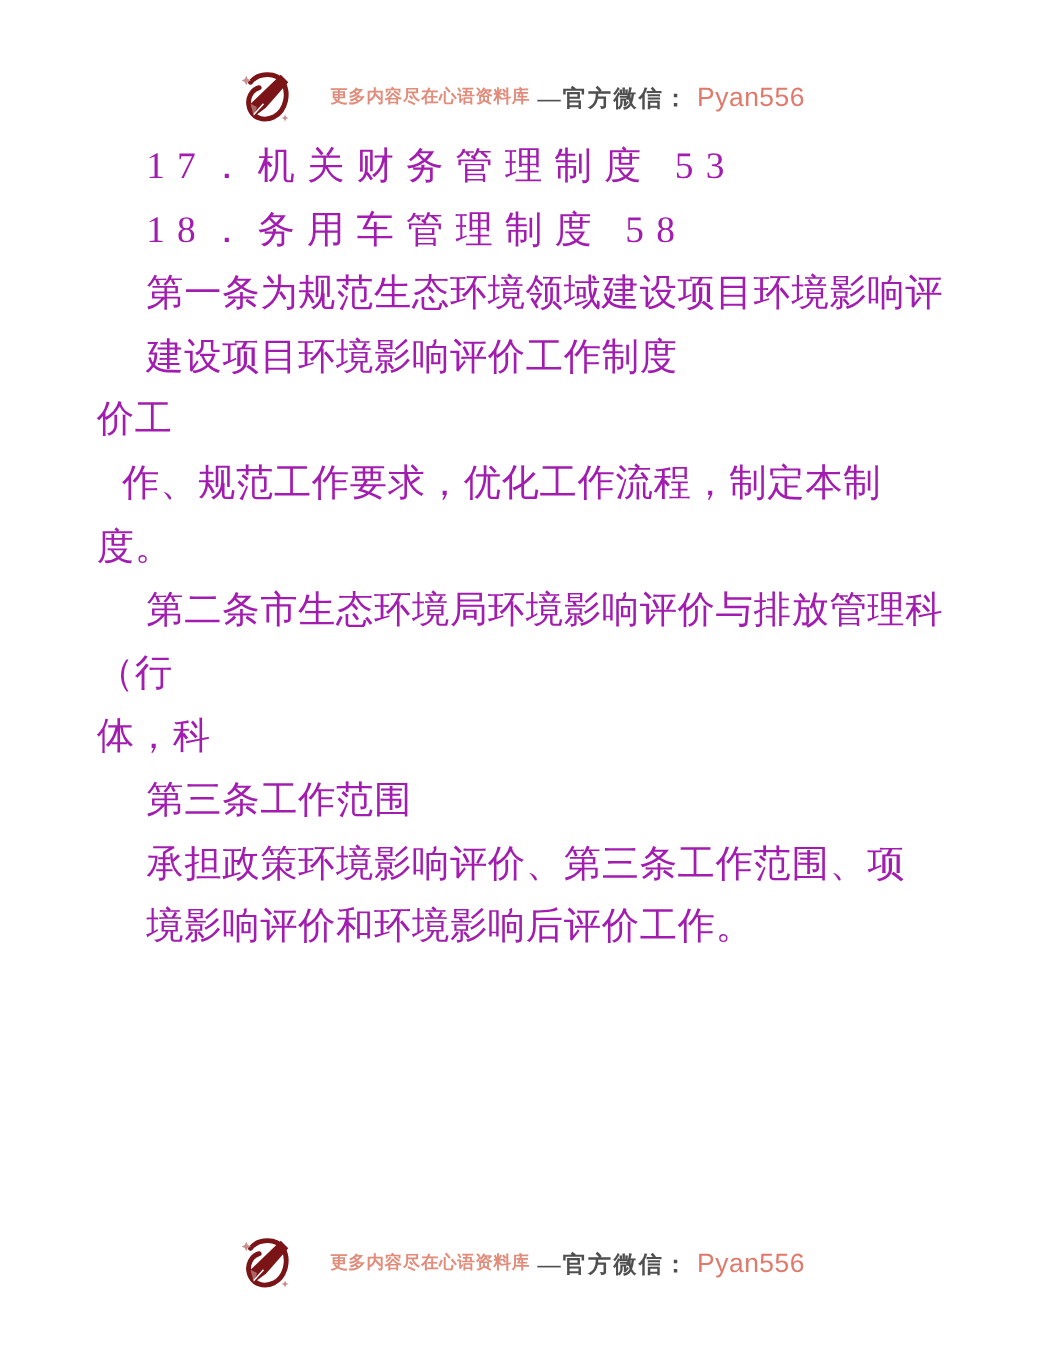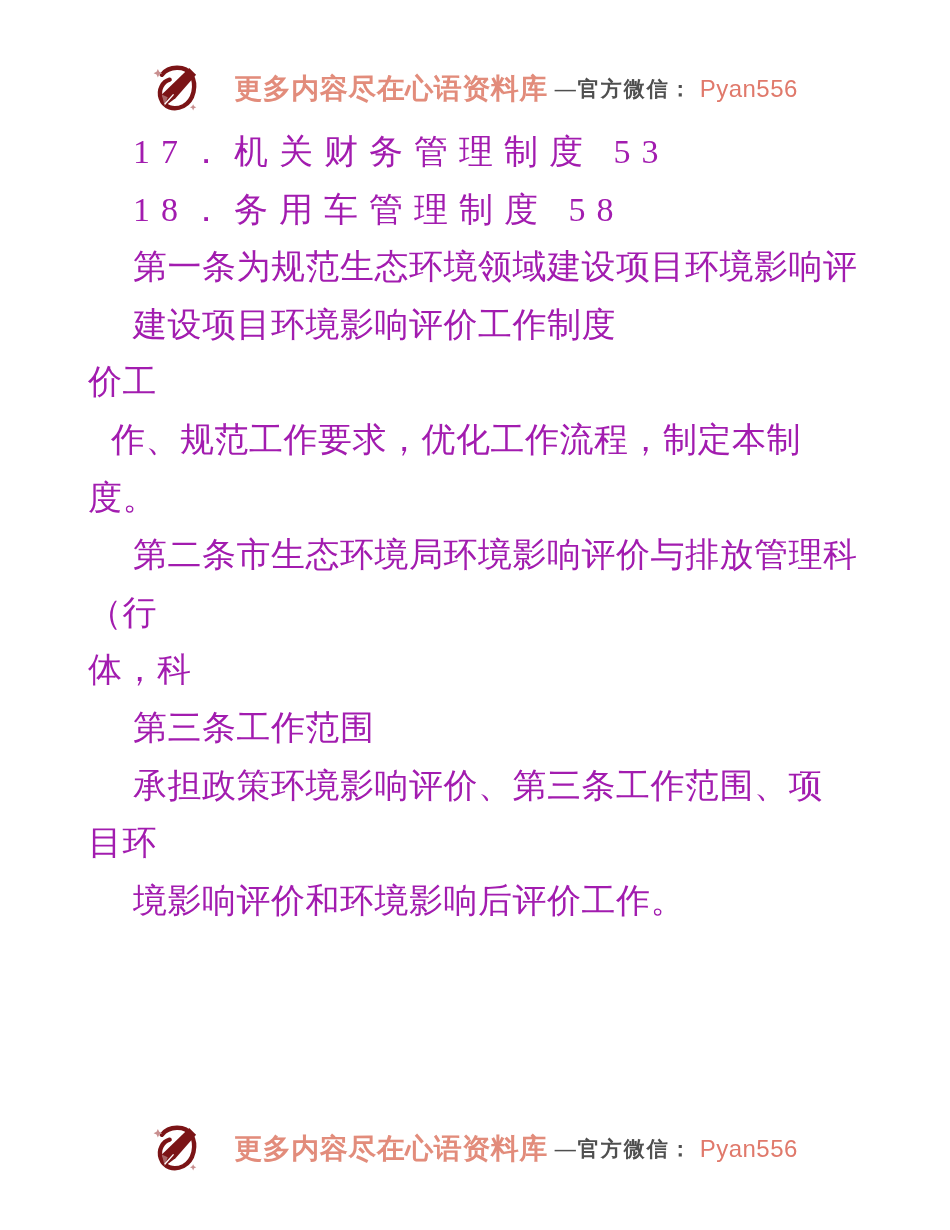--- a/index.html
+++ b/index.html
@@ -14,21 +14,21 @@
   
   .watermark {
     position:absolute; left:0; width:100%;
     display:flex; justify-content:center; align-items:center;
     gap:7px; white-space:nowrap;
   }
   .wm-header { top:60px; }
   .wm-footer { top:1120px; }
   .wm-logo { width:47px; height:57px; flex:0 0 auto; }
   .wm-brand {
-    font-size:28px; font-weight:bold; letter-spacing:0.5px;margin-left:28px;
+    font-size:16px; font-weight:bold; letter-spacing:0.5px;margin-left:28px;
   }
   .wm-sep {
     font-size:21px; font-weight:bold; letter-spacing:2px;text-align:right;
   }
   .wm-id {
     font-family:"Liberation Sans","DejaVu Sans",sans-serif;
     font-size:24px; letter-spacing:0.5px;
   }
 
   
@@ -71,21 +71,20 @@
       <div class="line indent-2">第一条为规范生态环境领域建设项目环境影响评</div>
       <div class="line indent-2">建设项目环境影响评价工作制度</div>
       <div class="line indent-0">价工</div>
       <div class="line indent-1">作、规范工作要求，优化工作流程，制定本制</div>
       <div class="line indent-0">度。</div>
       <div class="line indent-2">第二条市生态环境局环境影响评价与排放管理科</div>
       <div class="line indent-0">（行</div>
       <div class="line indent-0">体，科</div>
       <div class="line indent-2">第三条工作范围</div>
       <div class="line indent-2">承担政策环境影响评价、第三条工作范围、项</div>
-      <div class="line indent-0">目环</div>
       <div class="line indent-2">境影响评价和环境影响后评价工作。</div>
     </div>
 
   <div class="watermark wm-footer">
     <svg class="wm-logo" viewBox="0 0 48 56" fill="none" style="color: rgb(123, 20, 22);">
       <path d="M10 14 C17 5 34 4 40 14 C46 24 43 40 32 46 C22 51 12 47 9 38 C6 29 11 21 18 19" stroke="currentColor" stroke-width="4.5" stroke-linecap="round"></path>
       <polygon points="38,7 45,14 24,38 13,46 10,34" fill="currentColor"></polygon>
       <polygon points="13,46 10,34 16,37" fill="#ffffff" opacity="0.35"></polygon>
       <line x1="22" y1="34" x2="13" y2="44" stroke="#ffffff" stroke-width="1.4"></line>
       <path d="M6 8 l1.4 3 3 1.4 -3 1.4 -1.4 3 -1.4 -3 -3 -1.4 3 -1.4 z" fill="#C98F8F"></path>

